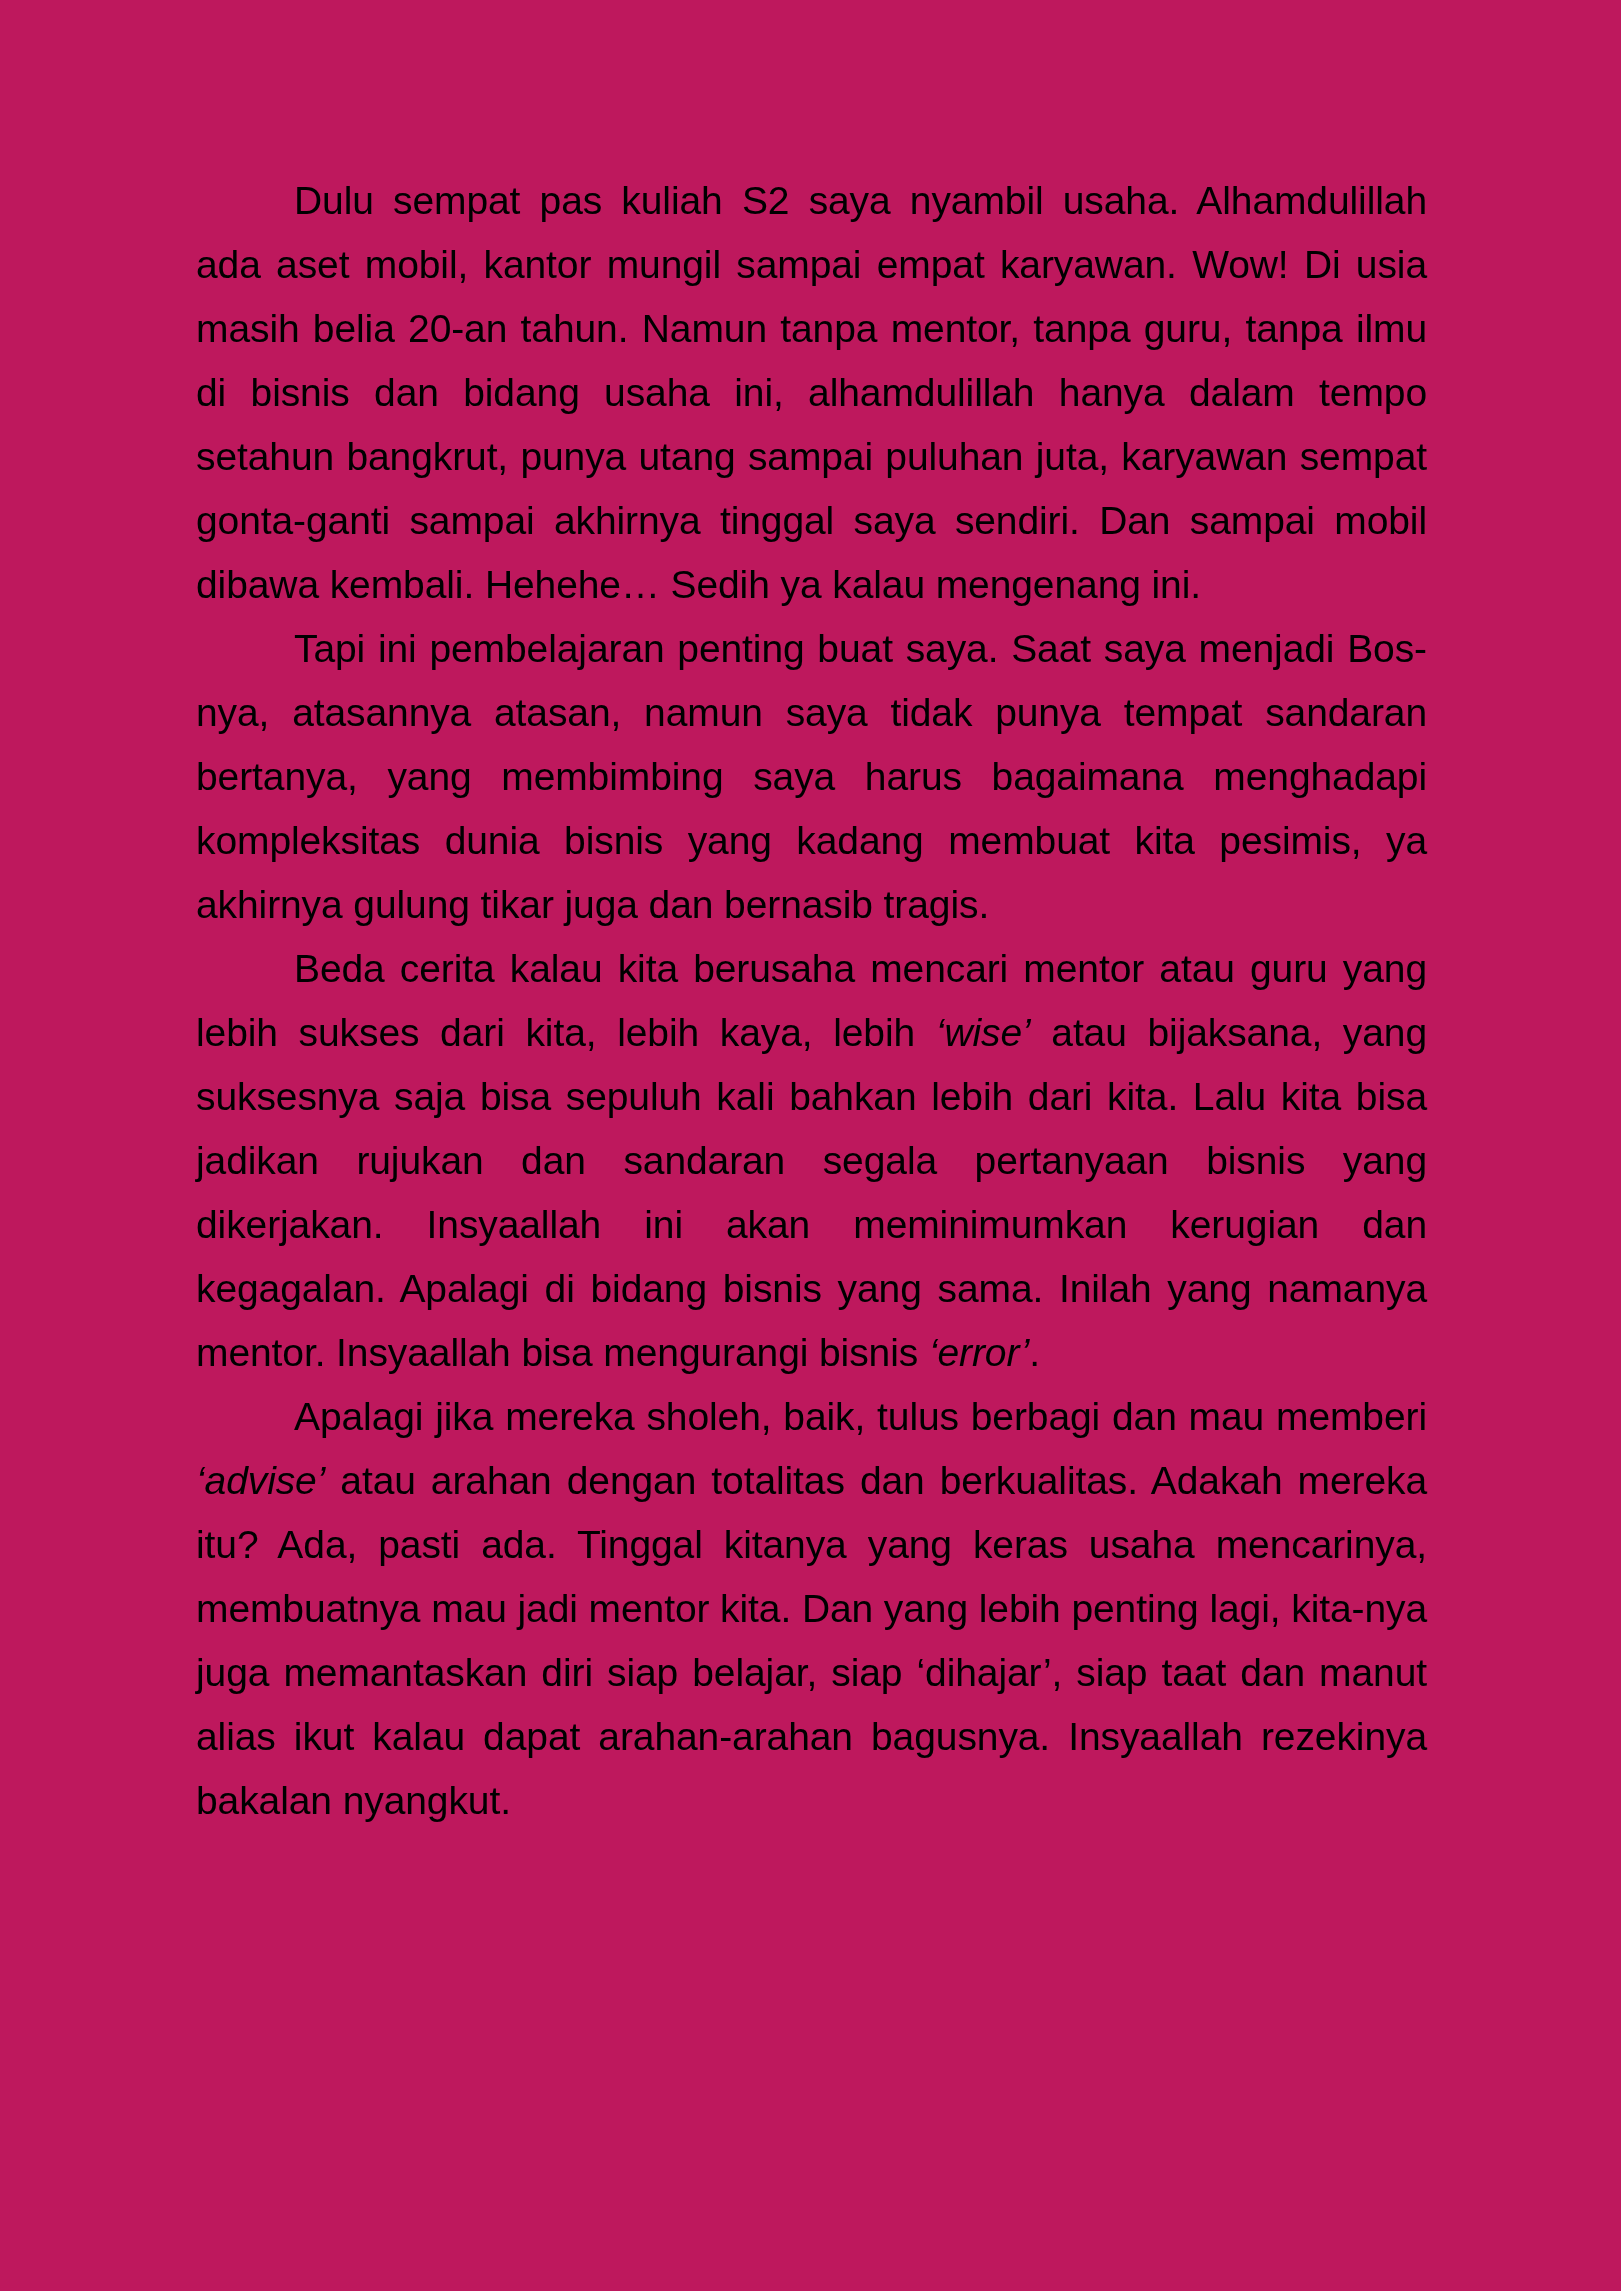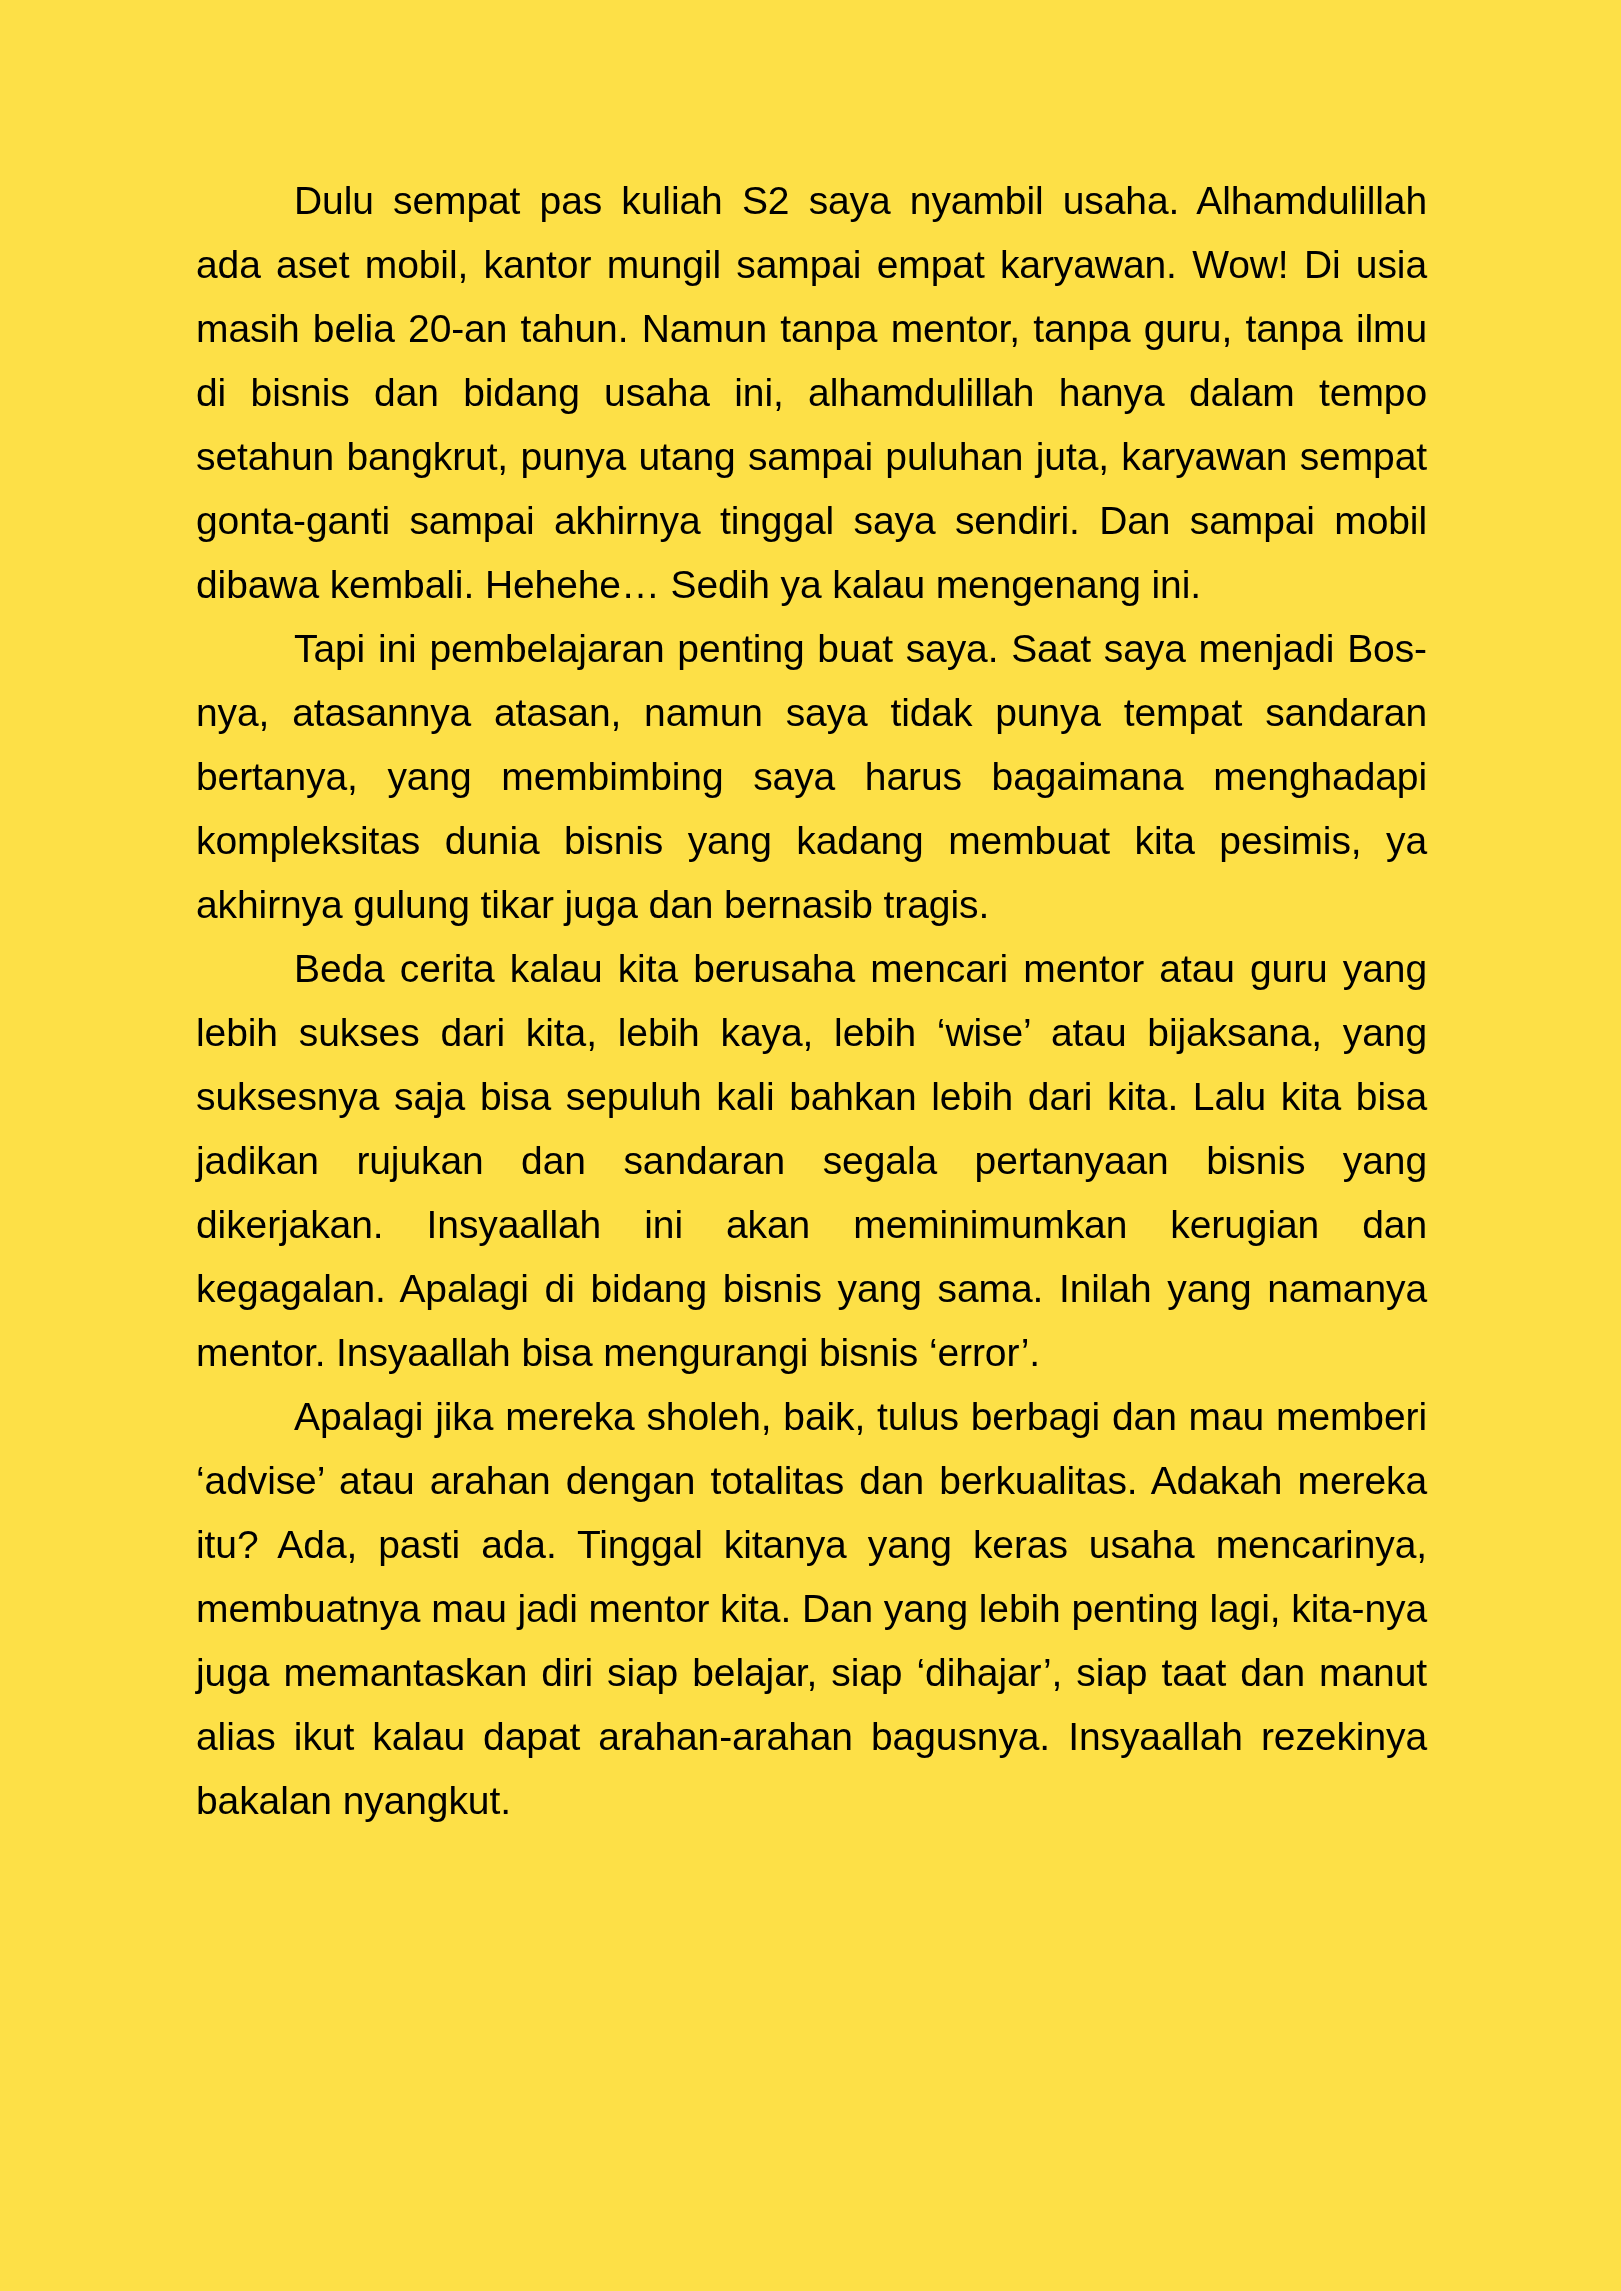--- a/index.html
+++ b/index.html
@@ -7,21 +7,21 @@
     padding: 0;
     background: #ffffff;
   }
   body {
     font-family: "Liberation Sans", "DejaVu Sans", sans-serif;
   }
   .page {
     position: relative;
     width: 1621px;
     height: 2292px;
-    background: #fde047;
+    background: #be185d;
     overflow: hidden;
     box-sizing: border-box;
   }
   .text-column {
     position: absolute;
     left: 196px;
     top: 169px;
     width: 1231px;
   }
   .para {
@@ -31,20 +31,21 @@
     text-justify: inter-word;
     font-size: 39px;
     line-height: 64px;
     color: #000000;
     font-stretch: condensed;
     transform-origin: left top;
     letter-spacing: -0.1px;
     word-spacing: 0px;
   }
   .it {
+    font-style: italic;
   }
 </style>
 </head>
 <body>
 
 <div class="page">
   <div class="text-column">
     <p class="para" id="p1"><span>Dulu sempat pas kuliah S2 saya nyambil usaha. Alhamdulillah ada aset mobil, kantor mungil sampai empat karyawan. Wow! Di usia masih belia 20-an tahun. Namun tanpa mentor, tanpa guru, tanpa ilmu di bisnis dan bidang usaha ini, alhamdulillah hanya dalam tempo setahun bangkrut, punya utang sampai puluhan juta, karyawan sempat gonta-ganti sampai akhirnya tinggal saya sendiri. Dan sampai mobil dibawa kembali. Hehehe… Sedih ya kalau mengenang ini.</span></p>
     <p class="para" id="p2"><span>Tapi ini pembelajaran penting buat saya. Saat saya menjadi Bos-nya, atasannya atasan, namun saya tidak punya tempat sandaran bertanya, yang membimbing saya harus bagaimana menghadapi kompleksitas dunia bisnis yang kadang membuat kita pesimis, ya akhirnya gulung tikar juga dan bernasib tragis.</span></p>
     <p class="para" id="p3"><span>Beda cerita kalau kita berusaha mencari mentor atau guru yang lebih sukses dari kita, lebih kaya, lebih </span><span class="it">‘wise’</span><span> atau bijaksana, yang suksesnya saja bisa sepuluh kali bahkan lebih dari kita. Lalu kita bisa jadikan rujukan dan sandaran segala pertanyaan bisnis yang dikerjakan. Insyaallah ini akan meminimumkan kerugian dan kegagalan. Apalagi di bidang bisnis yang sama. Inilah yang namanya mentor. Insyaallah bisa mengurangi bisnis </span><span class="it">‘error’</span><span>.</span></p>

